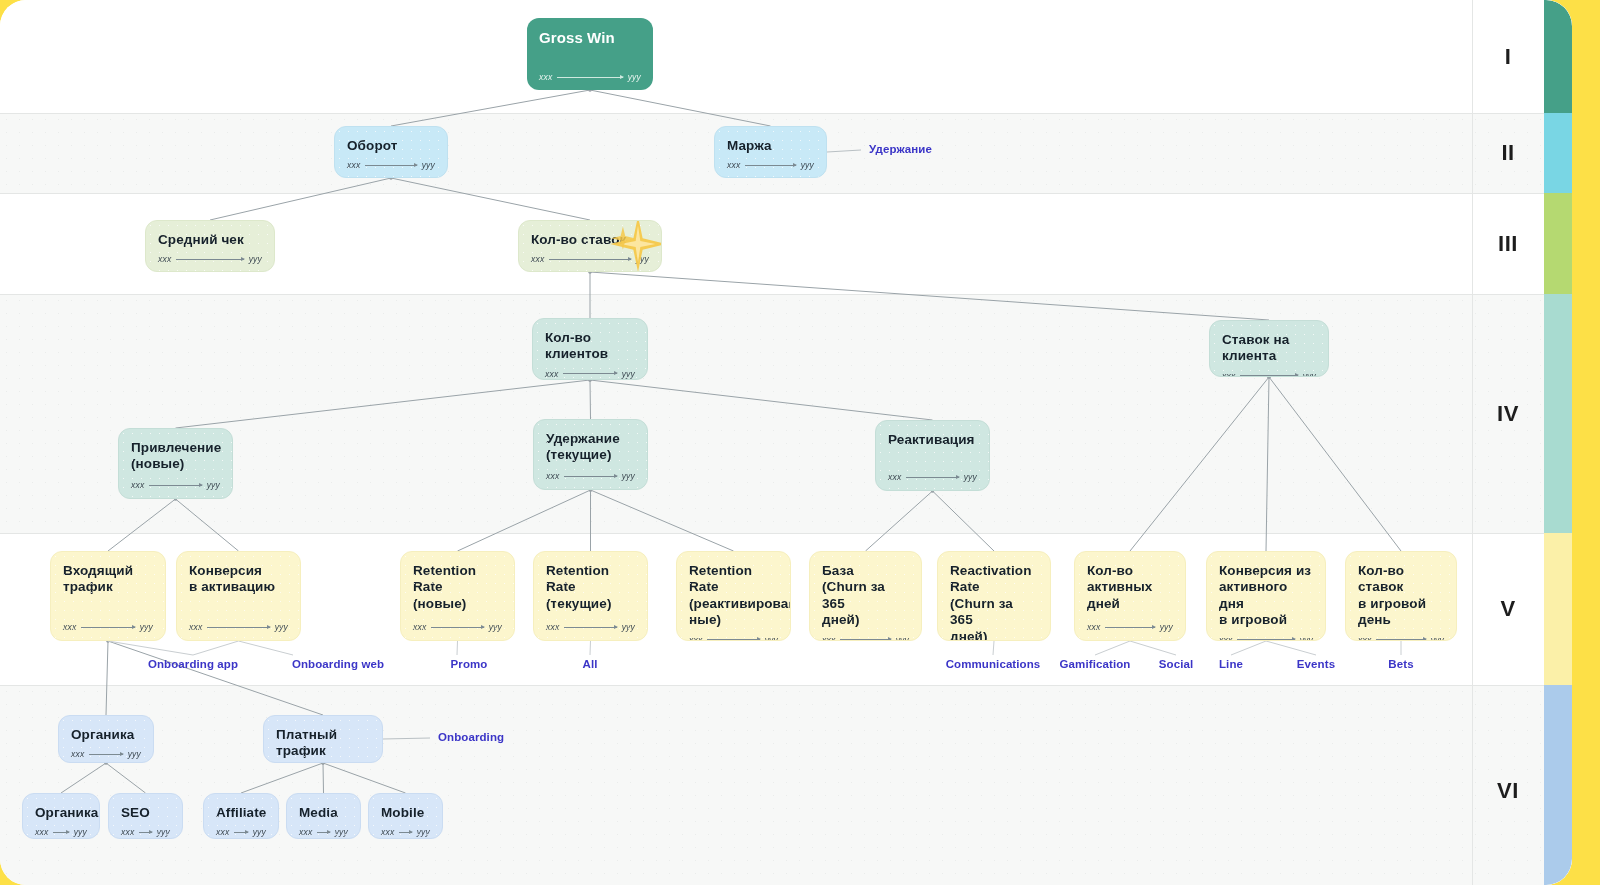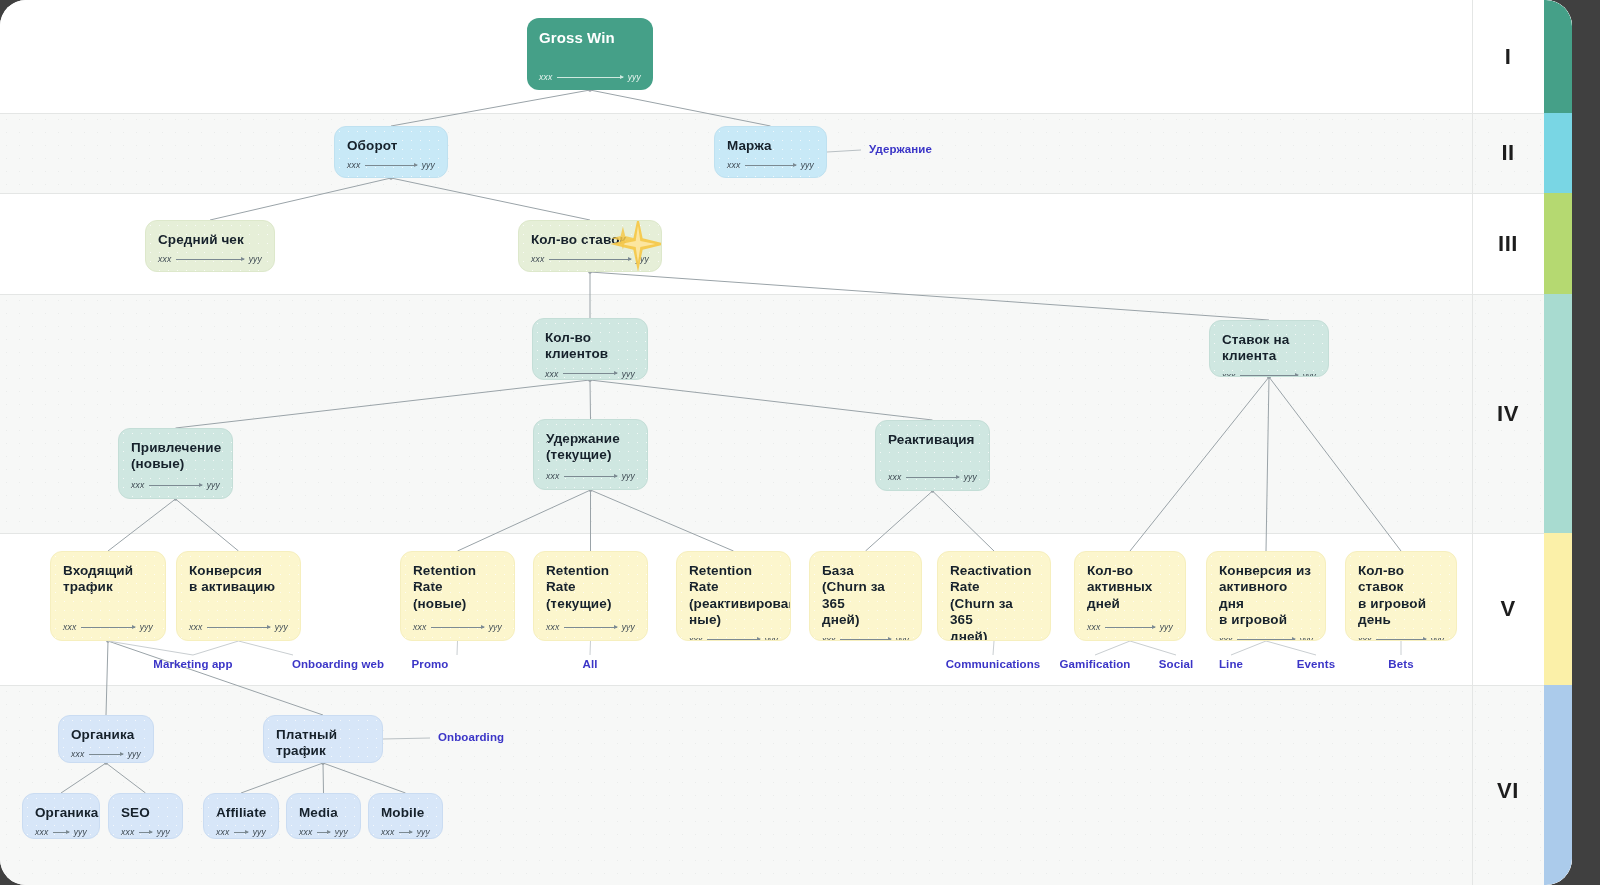--- a/index.html
+++ b/index.html
@@ -1,21 +1,21 @@
 <!DOCTYPE html>
 <html><head>
 <meta charset="utf-8">
 <style>
   html,body{margin:0;padding:0;background:#ffffff;}
   body{
     width:1600px;height:885px;overflow:hidden;
     font-family:"Liberation Sans","DejaVu Sans",sans-serif;
     -webkit-font-smoothing:antialiased;
   }
-  #root{position:relative;width:1600px;height:885px;background:#404040;}
+  #root{position:relative;width:1600px;height:885px;background:#fde047;}
 
   
   #canvas{
     position:absolute;left:0;top:0;width:1572px;height:885px;
     border-radius:26px;overflow:hidden;background:#ffffff;
   }
 
   
   .band{position:absolute;left:0;width:1572px;}
   .band.shade{background:#f7f8f7;}
@@ -440,23 +440,23 @@
           <div class="title">Mobile</div>
           <div class="slider">
             <span class="lo">xxx</span>
             <span class="bar"></span>
             <span class="hi">yyy</span>
           </div>
         </div>
       </div>
     <div id="tags">
         <div class="tag" style="left: 869px; top: 143px;">Удержание</div>
-        <div class="tag center" style="left: 193px; top: 658px;">Marketing app</div>
+        <div class="tag center" style="left: 193px; top: 658px;">Onboarding app</div>
         <div class="tag center" style="left: 293px; top: 658px; margin-left: 45px;">Onboarding web</div>
-        <div class="tag center" style="left: 430px; top: 658px;">Promo</div>
+        <div class="tag center" style="left: 469px; top: 658px;">Promo</div>
         <div class="tag center" style="left: 590px; top: 658px;">All</div>
         <div class="tag center" style="left: 993px; top: 658px;">Communications</div>
         <div class="tag center" style="left: 1095px; top: 658px;">Gamification</div>
         <div class="tag center" style="left: 1176px; top: 658px;">Social</div>
         <div class="tag center" style="left: 1231px; top: 658px;">Line</div>
         <div class="tag center" style="left: 1316px; top: 658px;">Events</div>
         <div class="tag center" style="left: 1401px; top: 658px;">Bets</div>
         <div class="tag" style="left: 438px; top: 731px;">Onboarding</div>
       </div>
 

